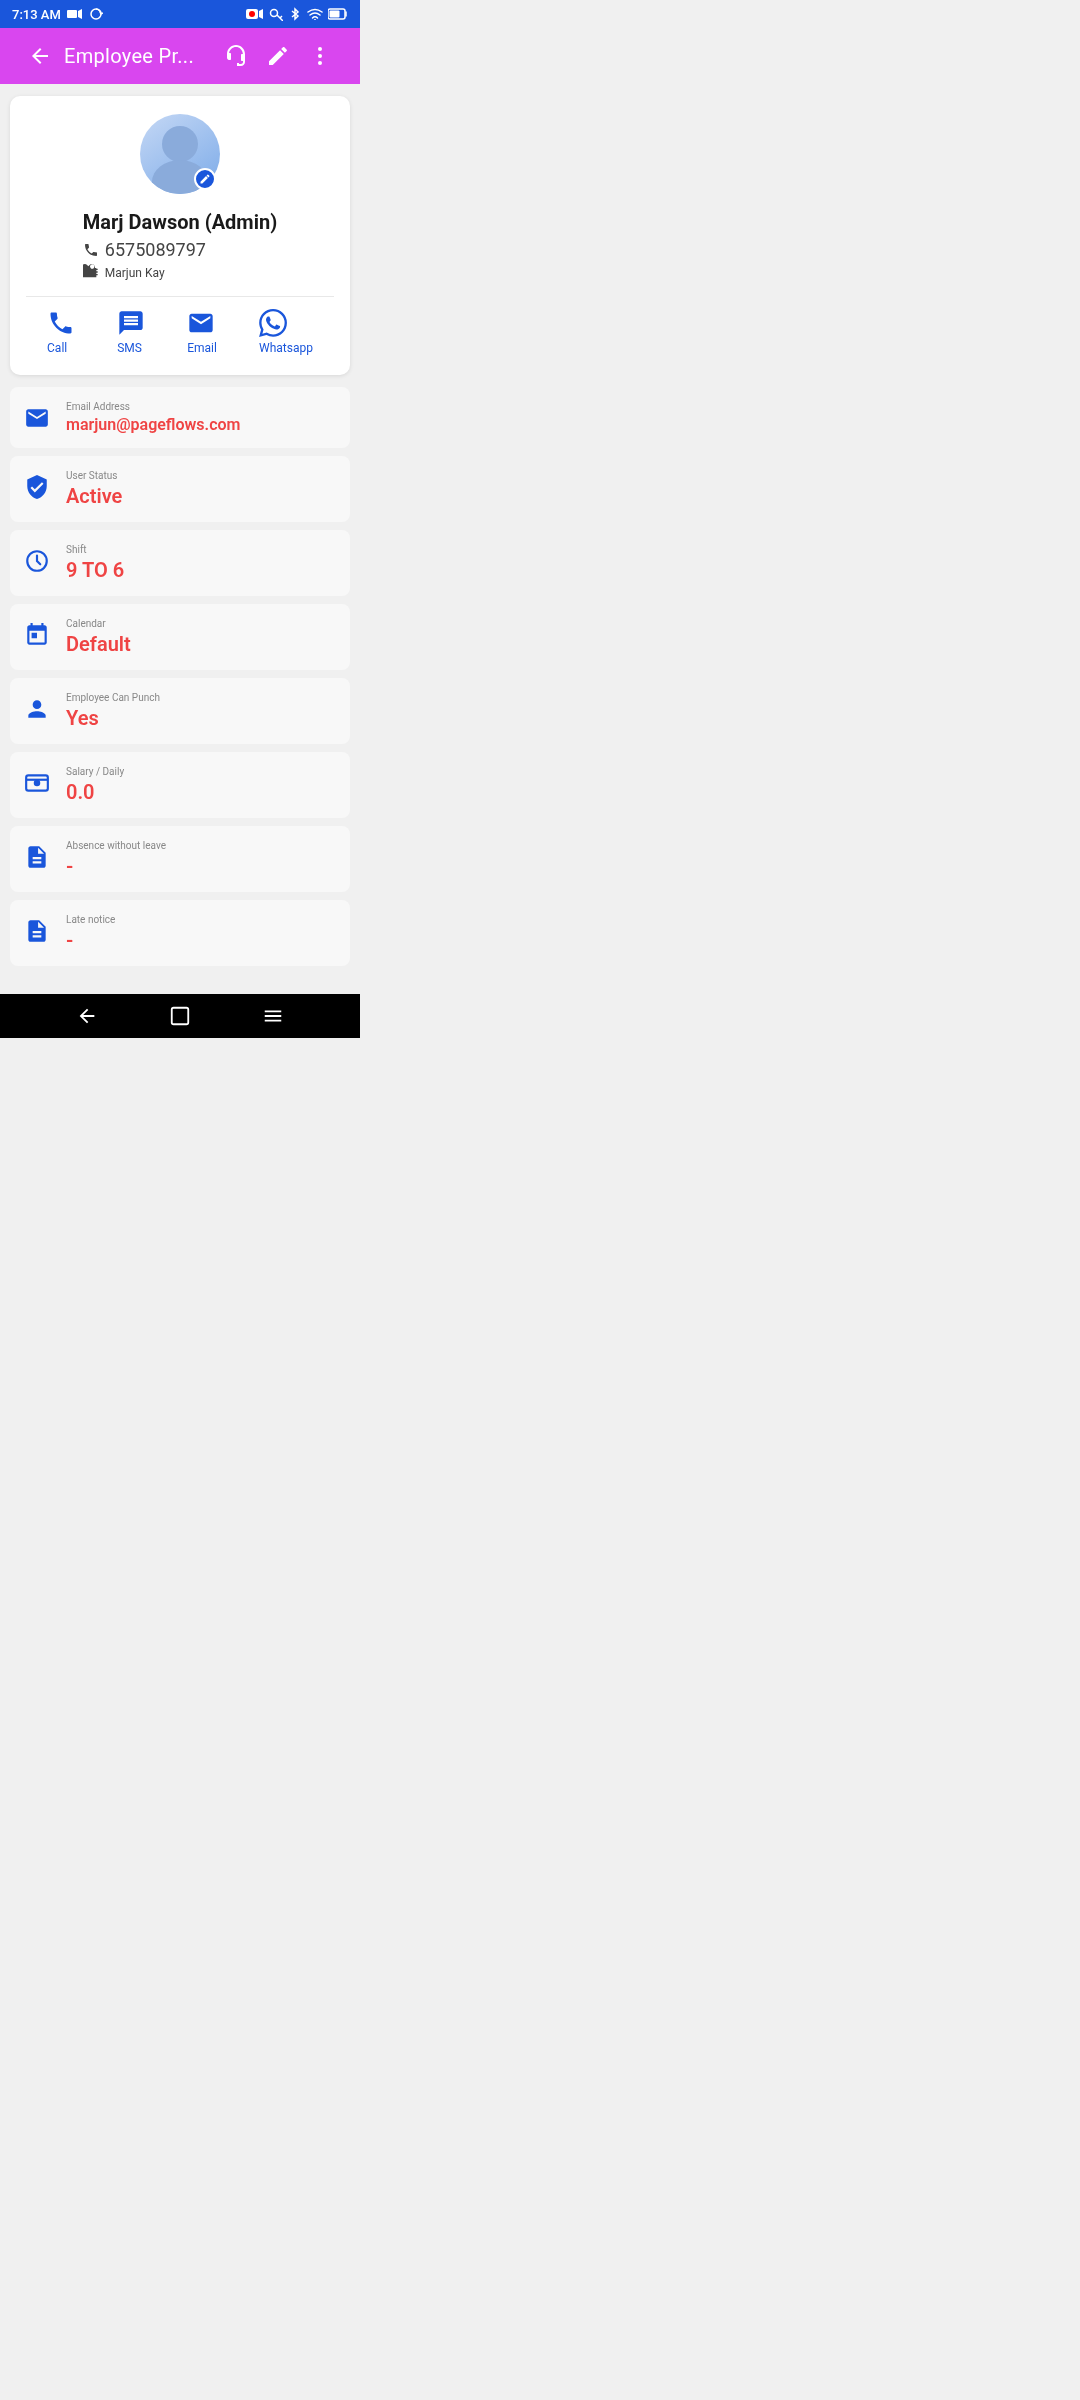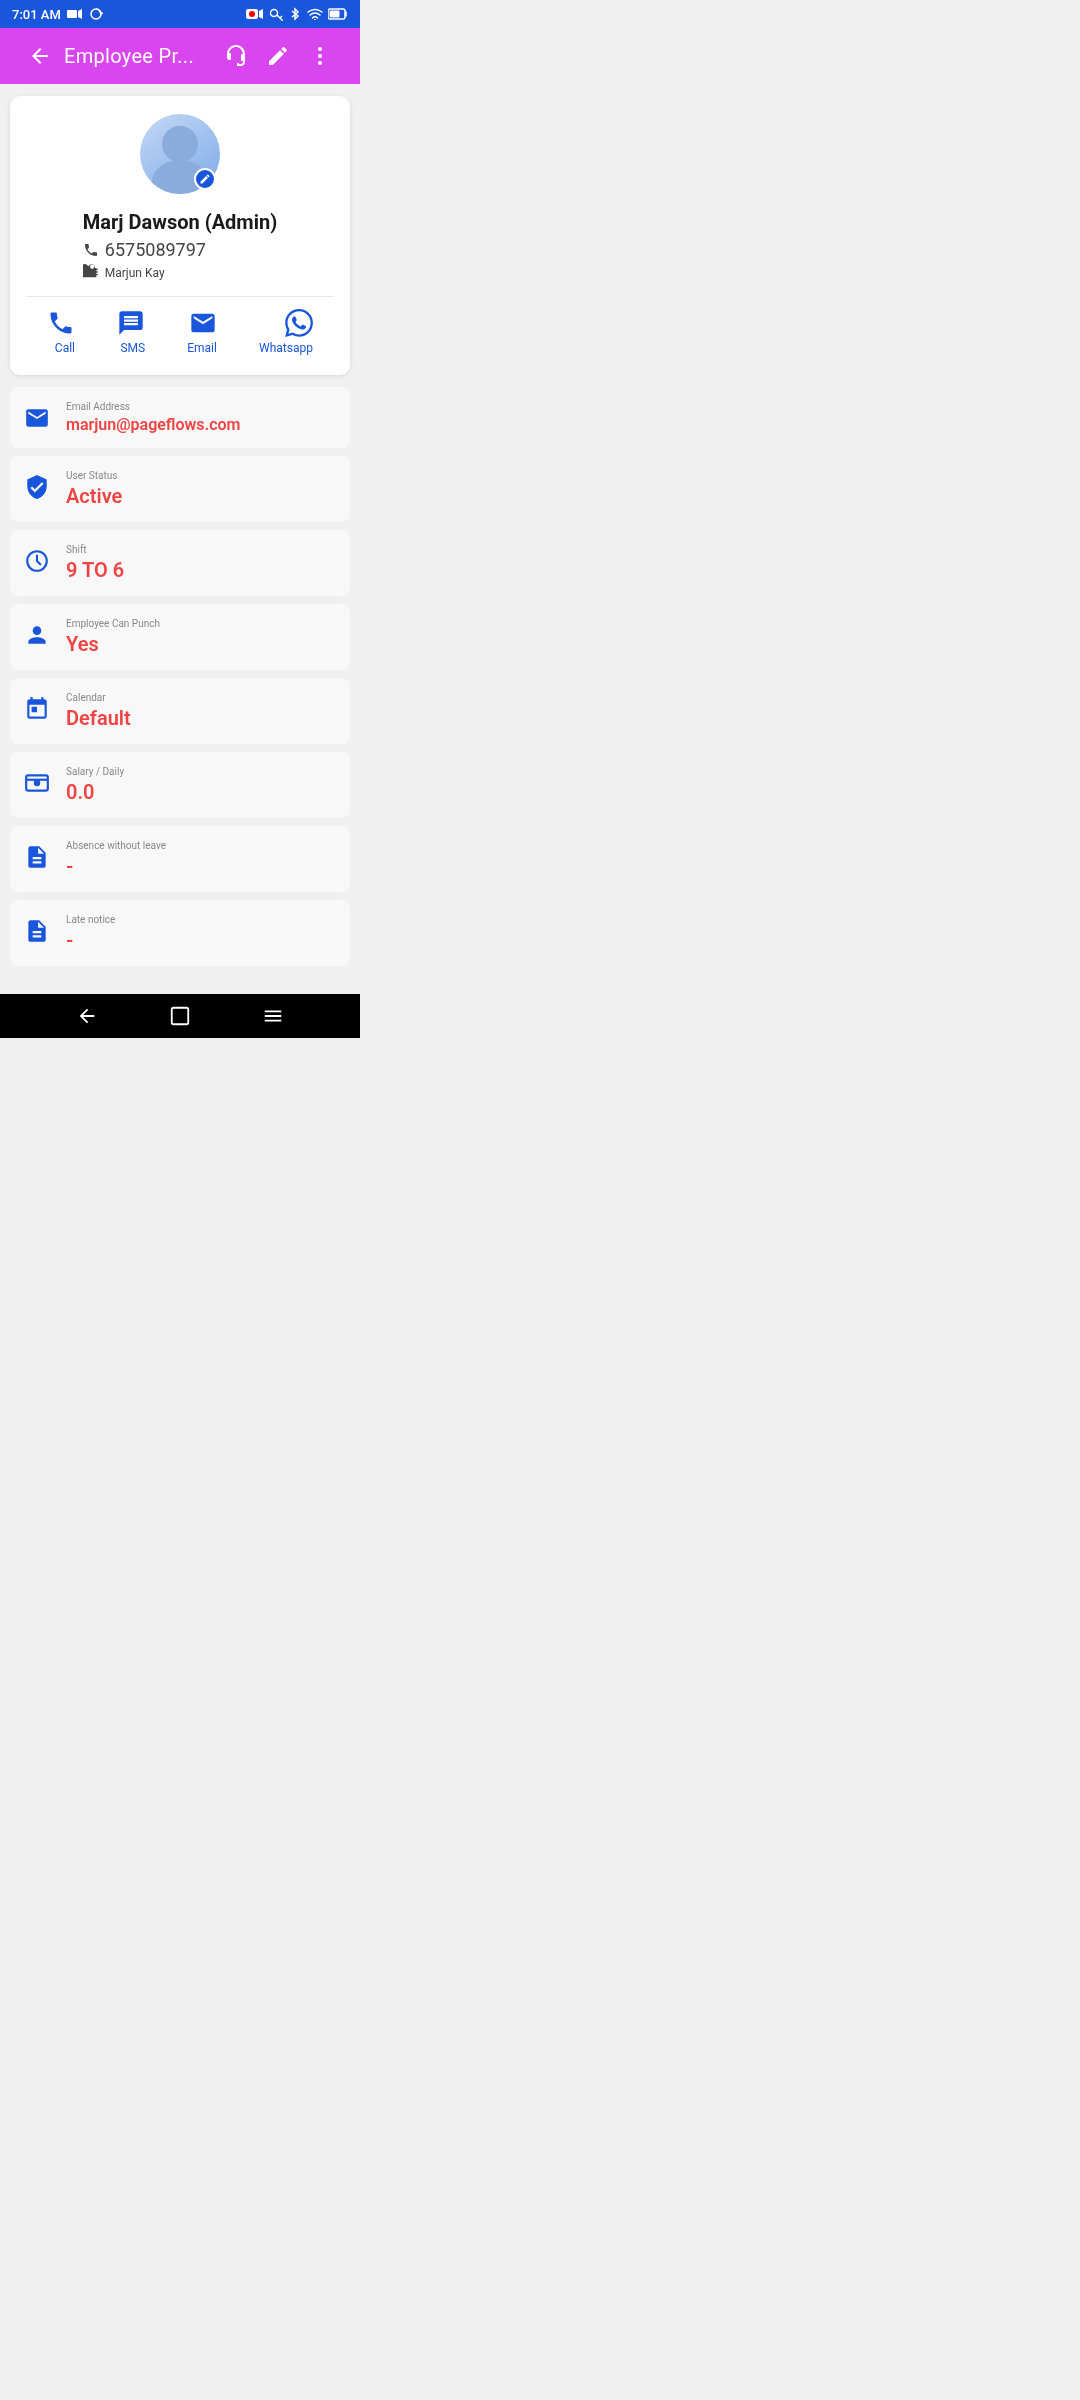--- a/index.html
+++ b/index.html
@@ -131,21 +131,21 @@
     .action-row {
       display: flex;
       justify-content: space-around;
       padding-top: 6px;
       border-top: 1px solid #e8e8e8;
       margin-top: 6px;
     }
     .action-btn {
       display: flex;
       flex-direction: column;
-      align-items: flex-end;
+      align-items: flex-start;
       gap: 4px;
       cursor: pointer;
       color: #1a56db;
       font-size: 12px;
       padding: 6px 10px;
     }
     .action-btn svg { width: 28px; height: 28px; }
 
     
     .info-list {
@@ -199,21 +199,21 @@
       display: flex;
       align-items: center;
       justify-content: center;
     }
   </style>
 </head>
 <body>
 
 <div class="status-bar">
   <div class="status-bar-left">
-    <span>7:01 AM</span>
+    <span>7:13 AM</span>
     <svg width="16" height="12" viewBox="0 0 16 12" fill="white">
         <rect x="0" y="2" width="10" height="8" rx="1"></rect>
         <polygon points="11,3 15,1 15,11 11,9"></polygon>
       </svg>
     <svg width="14" height="14" viewBox="0 0 14 14" fill="none" stroke="white" stroke-width="1.5">
         <circle cx="7" cy="7" r="5"></circle>
         <path d="M7 2 A5 5 0 0 1 12 7"></path>
         <polyline points="11,5 12,7 14,6"></polyline>
       </svg>
   </div>
@@ -369,38 +369,38 @@
     </div>
     <div class="info-text">
       <div class="info-label">Shift</div>
       <div class="info-value">9 TO 6</div>
     </div>
   </div>
 
   <div class="info-item">
     <div class="info-icon">
       <svg viewBox="0 0 24 24" fill="#1a56db">
+          <path d="M19 3h-1V1h-2v2H8V1H6v2H5c-1.11 0-1.99.9-1.99 2L3 19c0 1.1.89 2 2 2h14c1.1 0 2-.9 2-2V5c0-1.1-.9-2-2-2zm0 16H5V8h14v11zM7 10h5v5H7z"></path>
+        </svg>
+    </div>
+    <div class="info-text">
+      <div class="info-label">Calendar</div>
+      <div class="info-value">Default</div>
+    </div>
+  </div>
+
+  <div class="info-item">
+    <div class="info-icon">
+      <svg viewBox="0 0 24 24" fill="#1a56db">
           <path d="M12 12c2.21 0 4-1.79 4-4s-1.79-4-4-4-4 1.79-4 4 1.79 4 4 4zm0 2c-2.67 0-8 1.34-8 4v2h16v-2c0-2.66-5.33-4-8-4z"></path>
         </svg>
     </div>
     <div class="info-text">
       <div class="info-label">Employee Can Punch</div>
       <div class="info-value">Yes</div>
-    </div>
-  </div>
-
-  <div class="info-item">
-    <div class="info-icon">
-      <svg viewBox="0 0 24 24" fill="#1a56db">
-          <path d="M19 3h-1V1h-2v2H8V1H6v2H5c-1.11 0-1.99.9-1.99 2L3 19c0 1.1.89 2 2 2h14c1.1 0 2-.9 2-2V5c0-1.1-.9-2-2-2zm0 16H5V8h14v11zM7 10h5v5H7z"></path>
-        </svg>
-    </div>
-    <div class="info-text">
-      <div class="info-label">Calendar</div>
-      <div class="info-value">Default</div>
     </div>
   </div>
 
   <div class="info-item">
     <div class="info-icon">
       <svg viewBox="0 0 24 24" fill="#1a56db">
           <rect x="2" y="5" width="20" height="14" rx="2" fill="none" stroke="#1a56db" stroke-width="2"></rect>
           <circle cx="12" cy="12" r="3" fill="#1a56db"></circle>
           <line x1="2" y1="9" x2="22" y2="9" stroke="#1a56db" stroke-width="2"></line>
         </svg>

